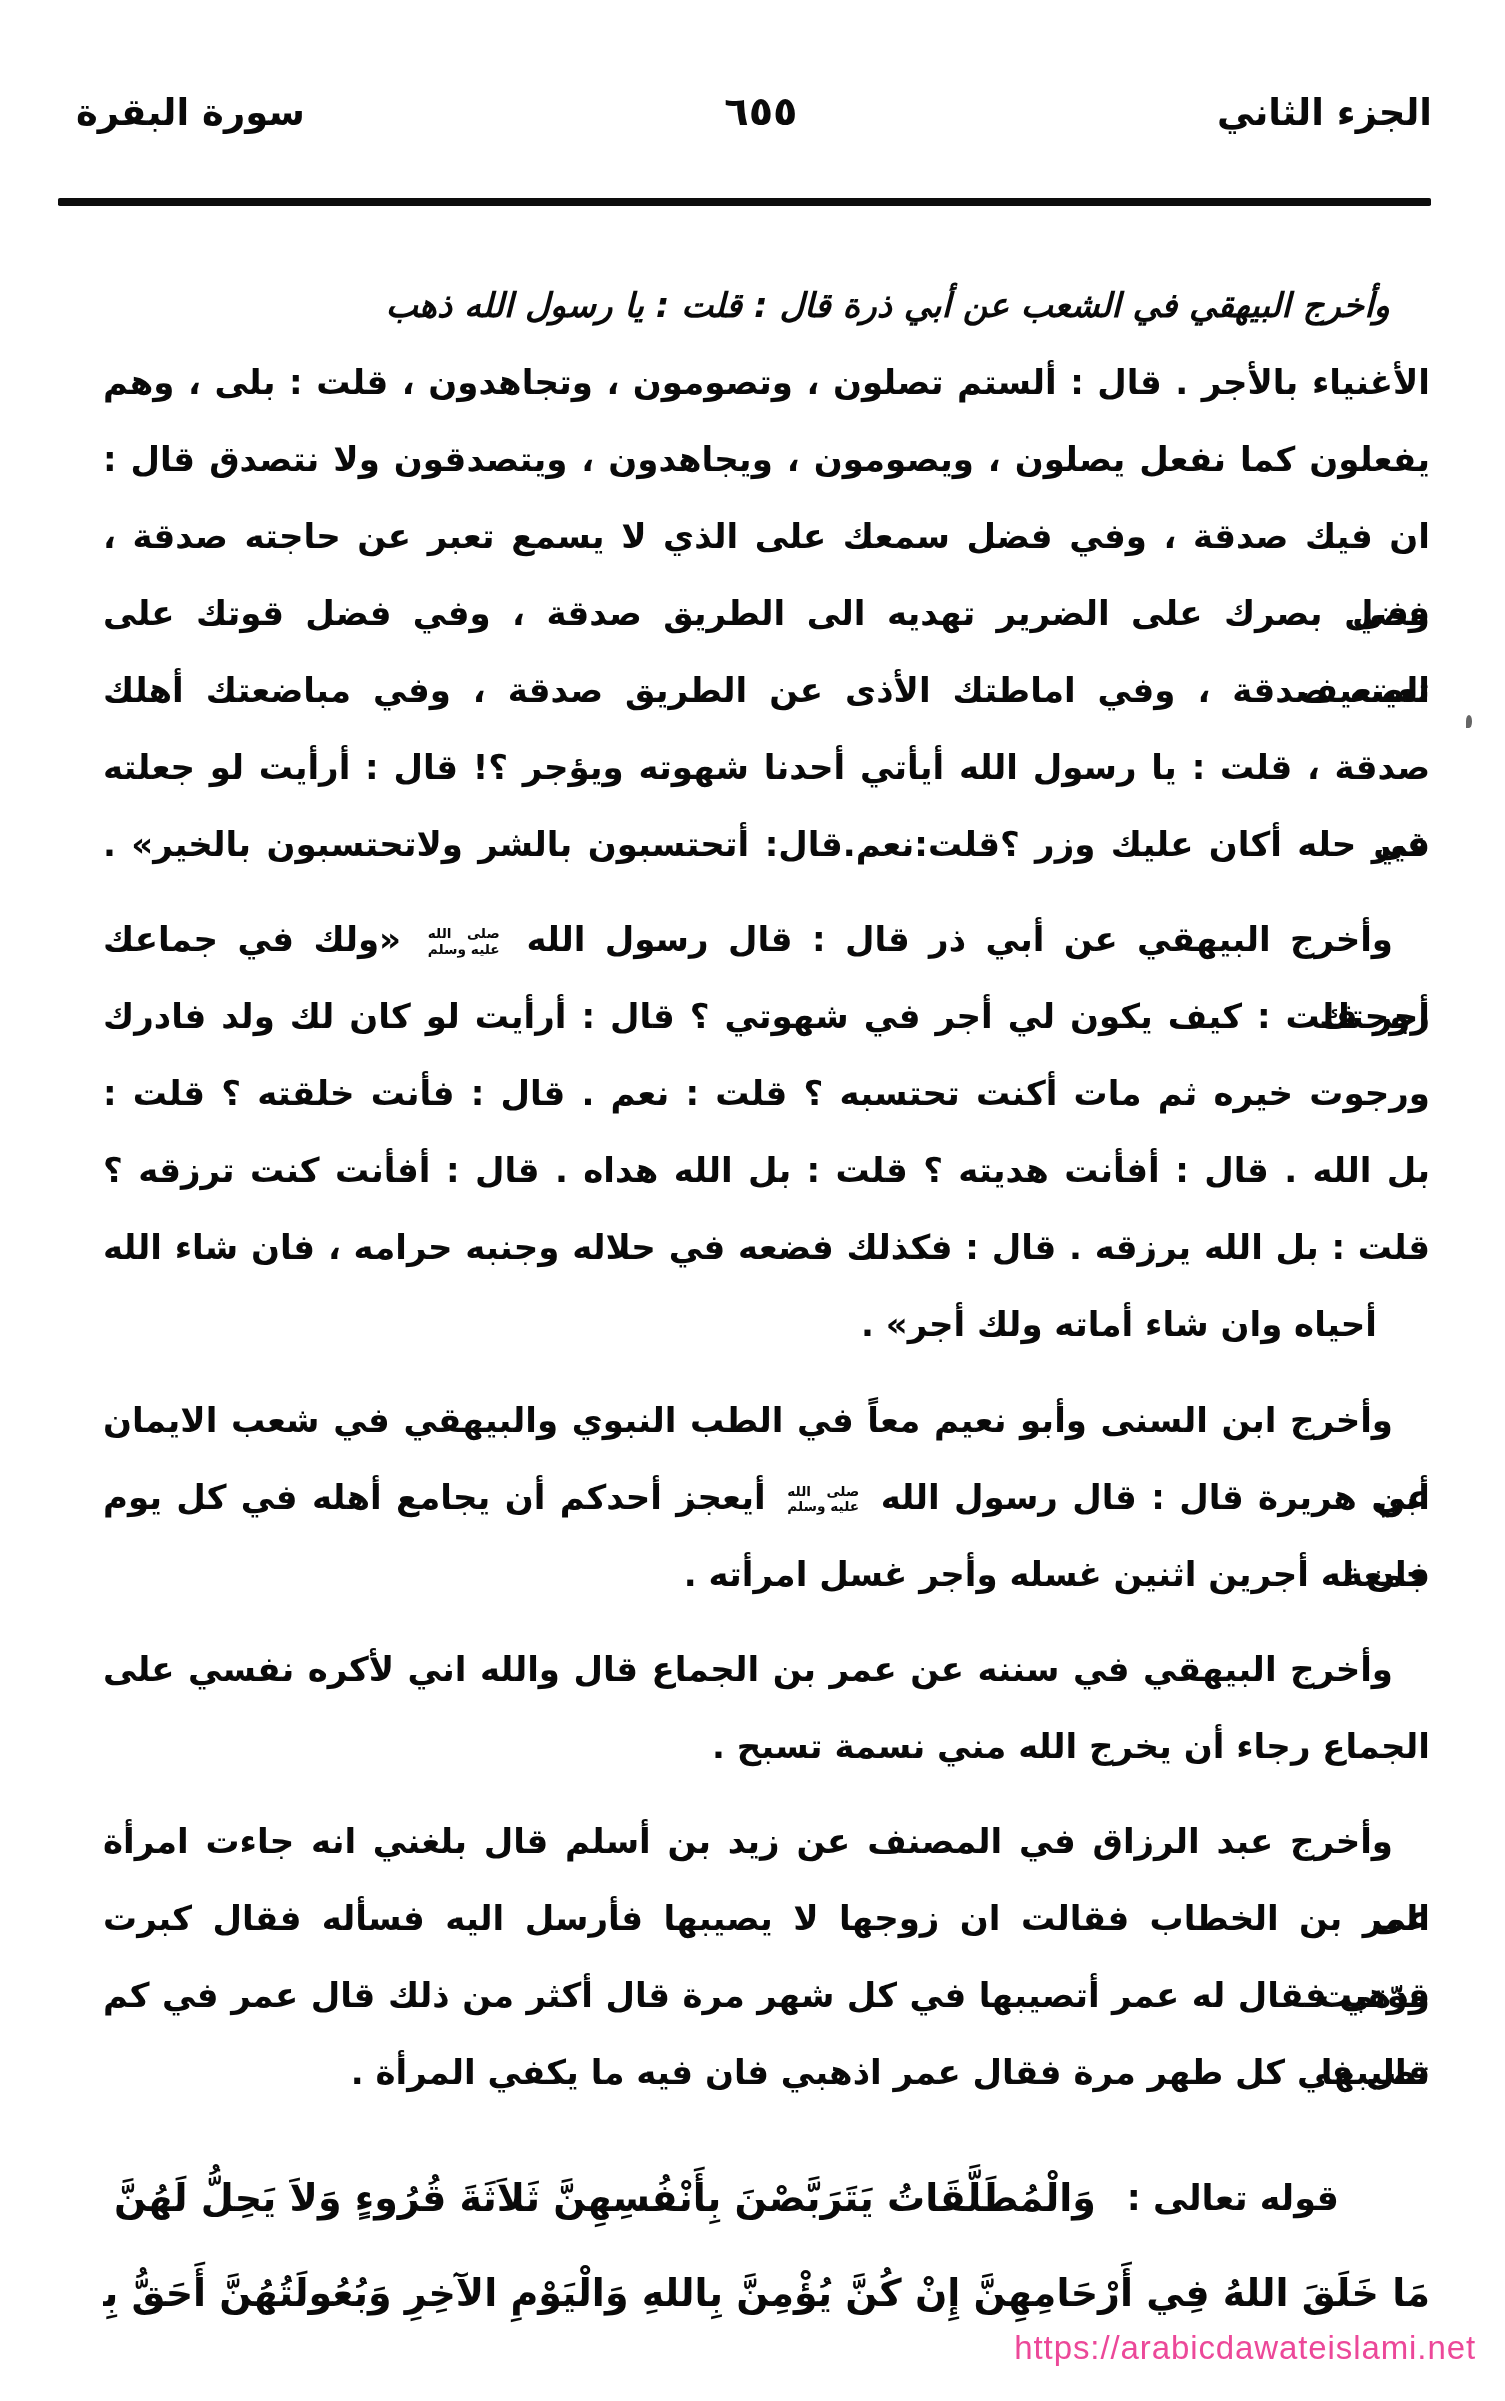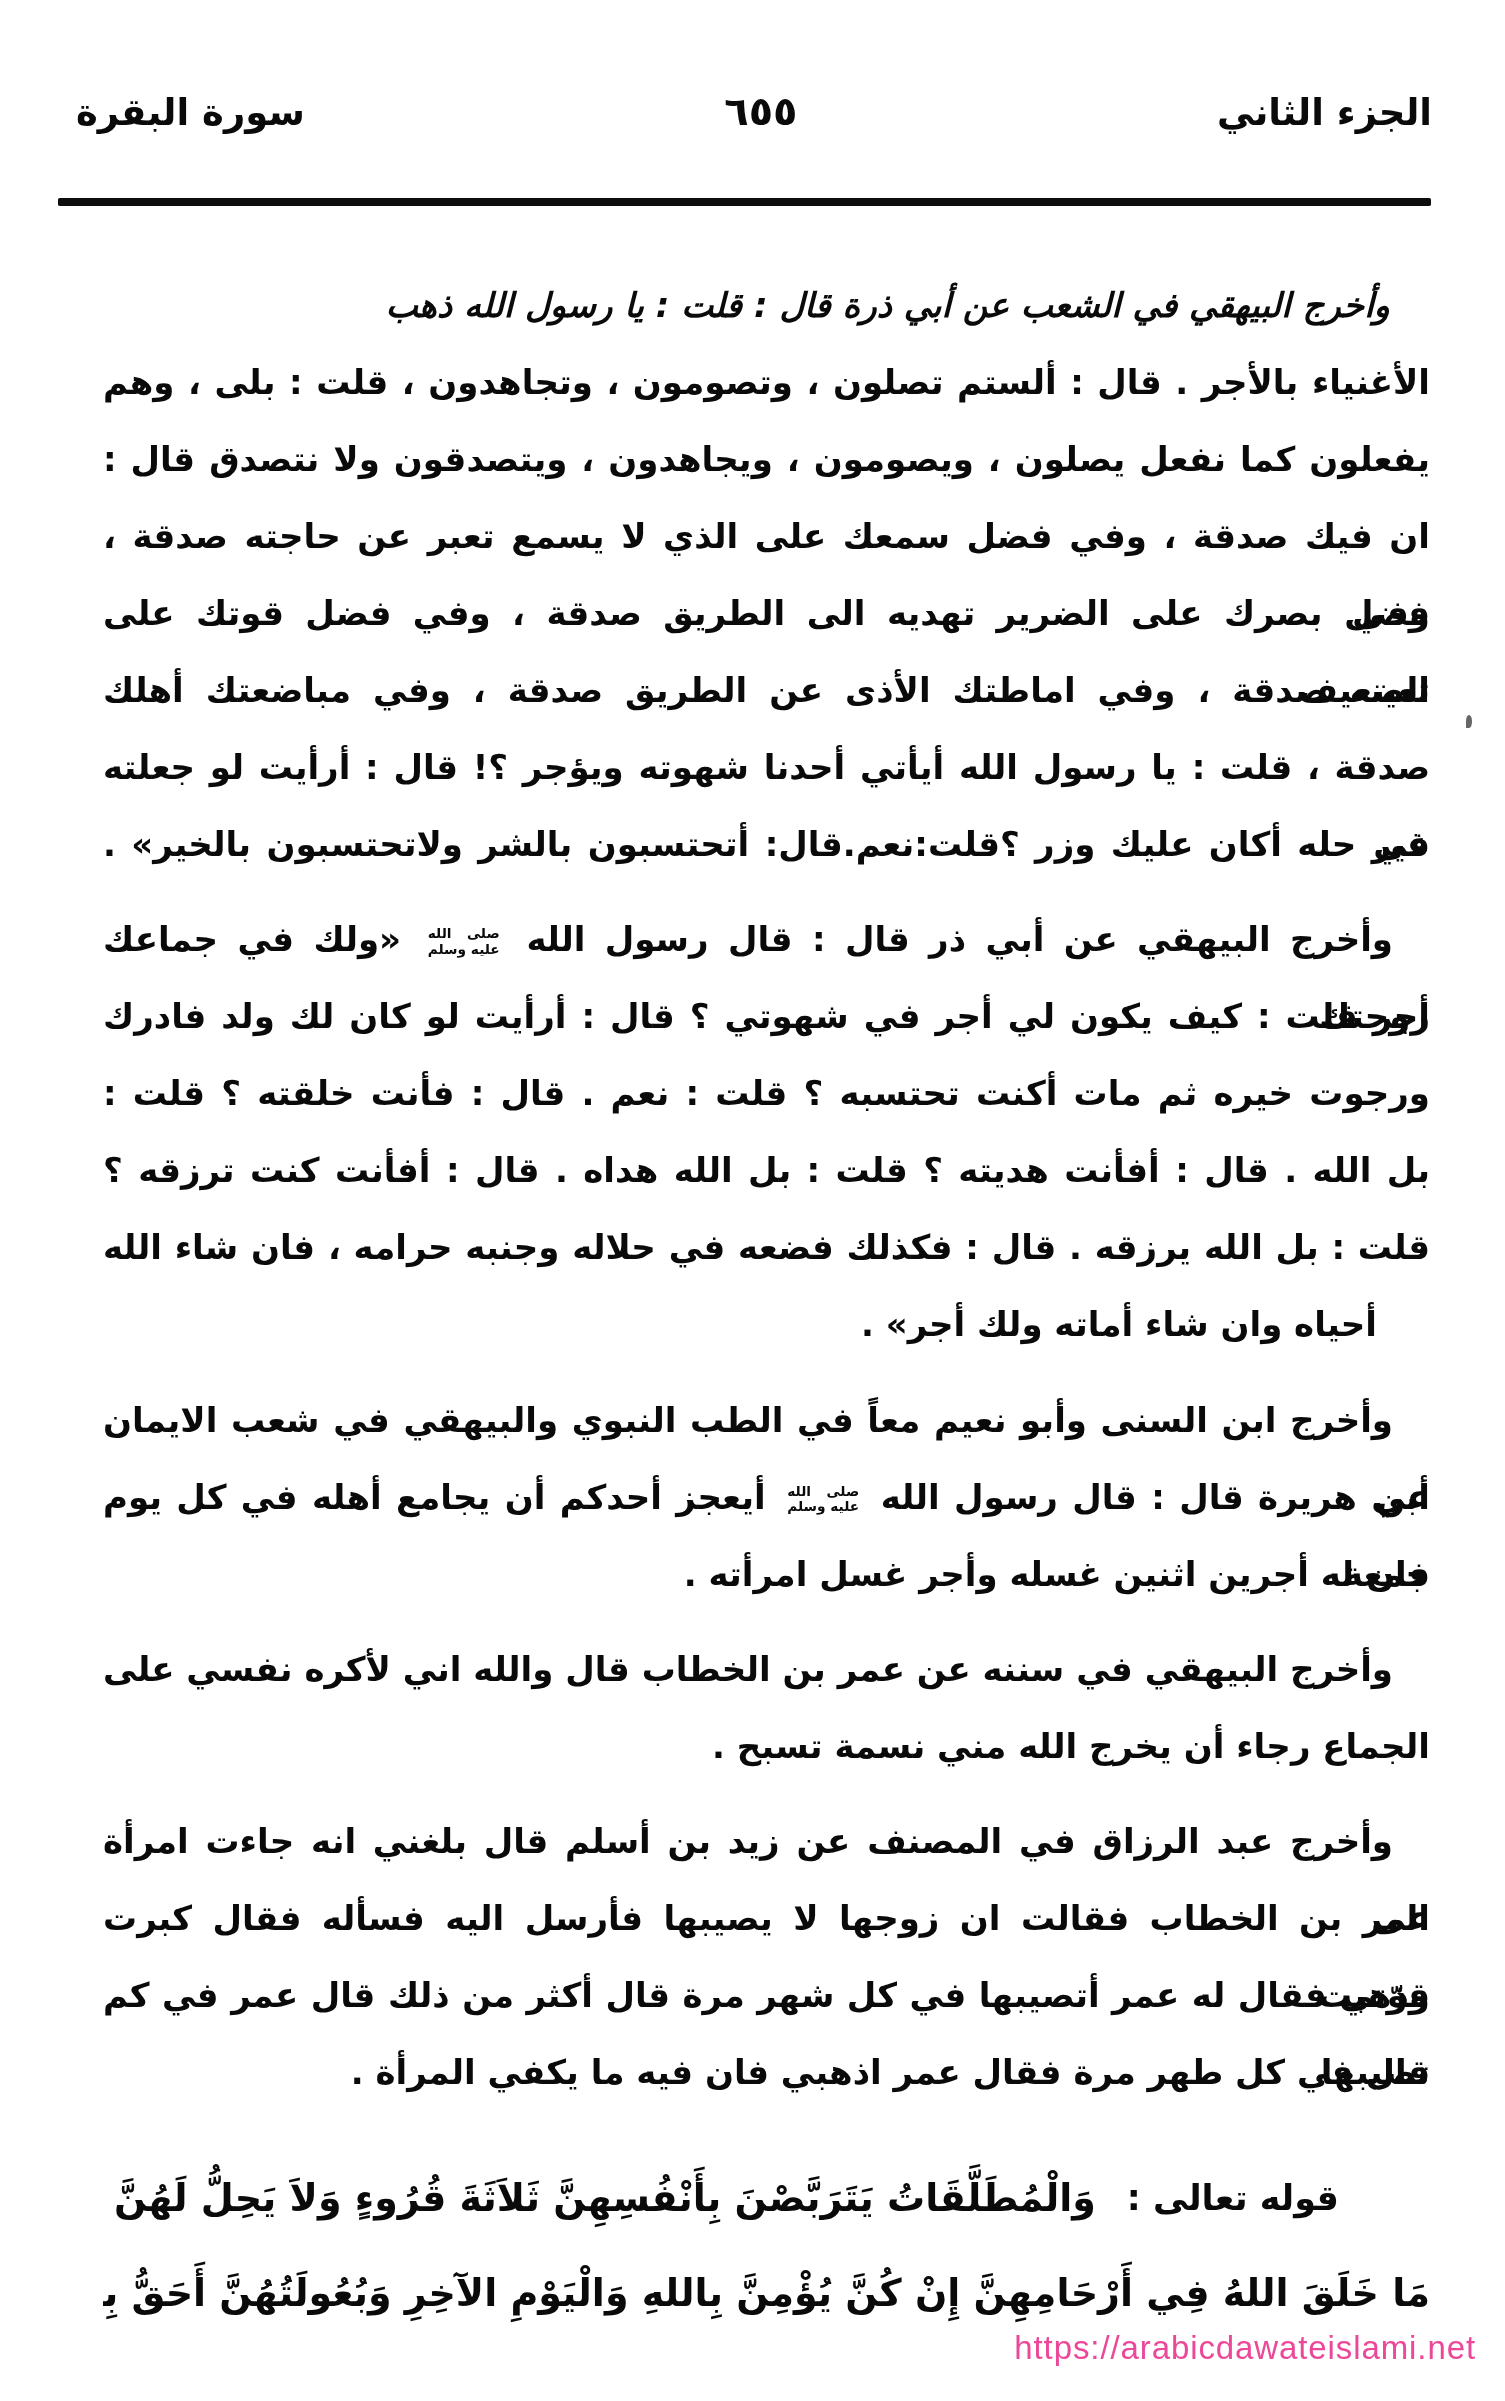--- a/index.html
+++ b/index.html
@@ -120,21 +120,21 @@
         <span class="seal">
           <span>صلى الله</span>
           <span>عليه وسلم</span>
         </span>
         <span>أيعجز أحدكم أن يجامع أهله في كل يوم جمعة</span>
       </div>
       <div class="line center">فان له أجرين اثنين غسله وأجر غسل امرأته .</div>
     </div>
 
     <div class="para">
-      <div class="line j ind">وأخرج البيهقي في سننه عن عمر بن الخطاب قال والله اني لأكره نفسي على</div>
+      <div class="line j ind">وأخرج البيهقي في سننه عن عمر بن الجماع قال والله اني لأكره نفسي على</div>
       <div class="line center">الجماع رجاء أن يخرج الله مني نسمة تسبح .</div>
     </div>
 
     <div class="para">
       <div class="line j ind">وأخرج عبد الرزاق في المصنف عن زيد بن أسلم قال بلغني انه جاءت امرأة الى</div>
       <div class="line j">عمر بن الخطاب فقالت ان زوجها لا يصيبها فأرسل اليه فسأله فقال كبرت وذهبت</div>
       <div class="line j">قوّتي فقال له عمر أتصيبها في كل شهر مرة قال أكثر من ذلك قال عمر في كم تصيبها</div>
       <div class="line center">قال في كل طهر مرة فقال عمر اذهبي فان فيه ما يكفي المرأة .</div>
     </div>
 

